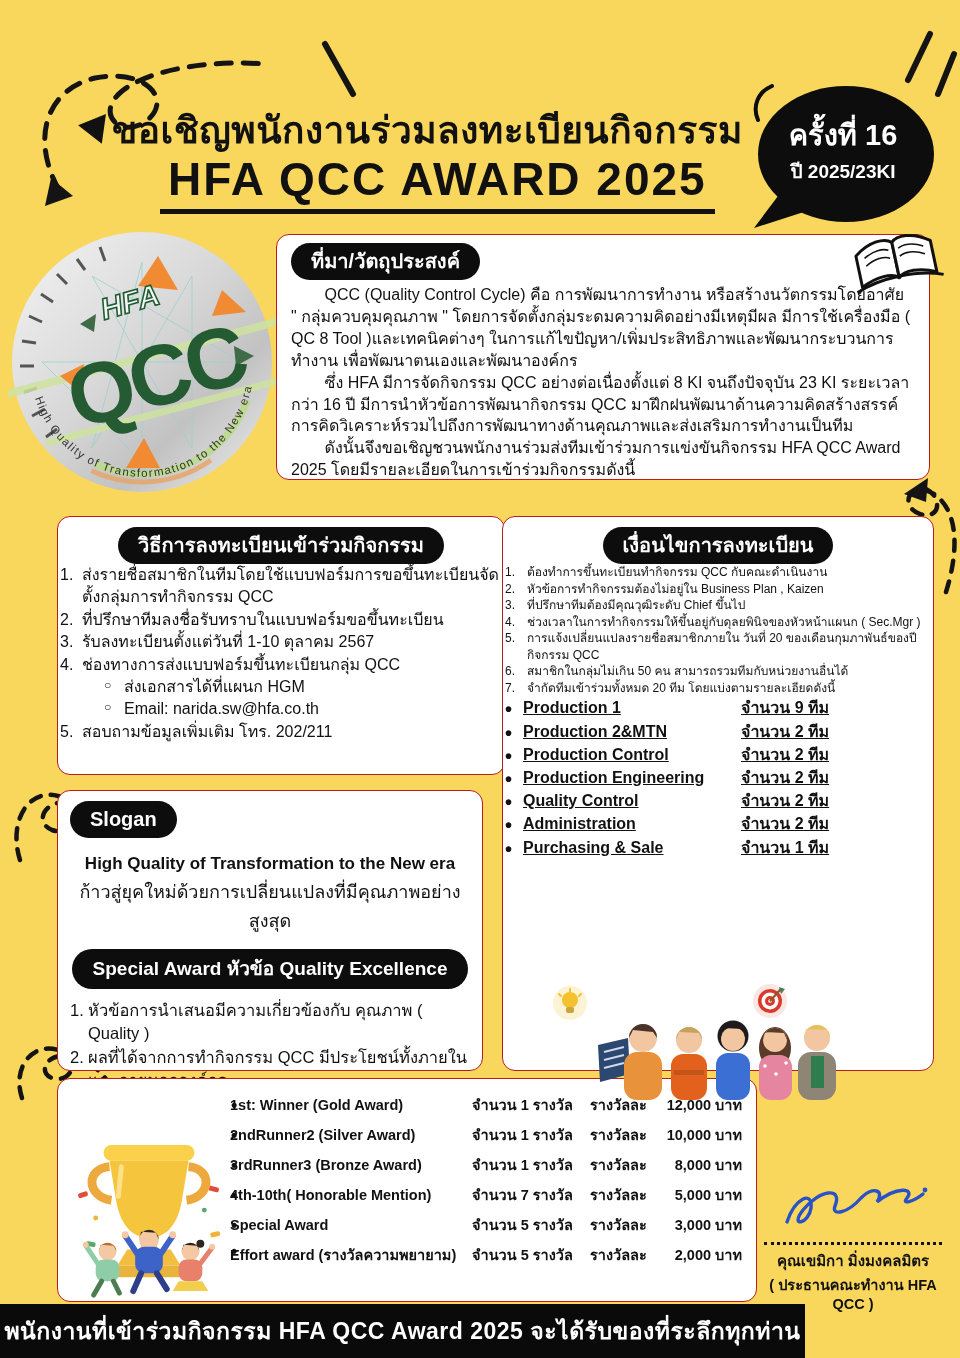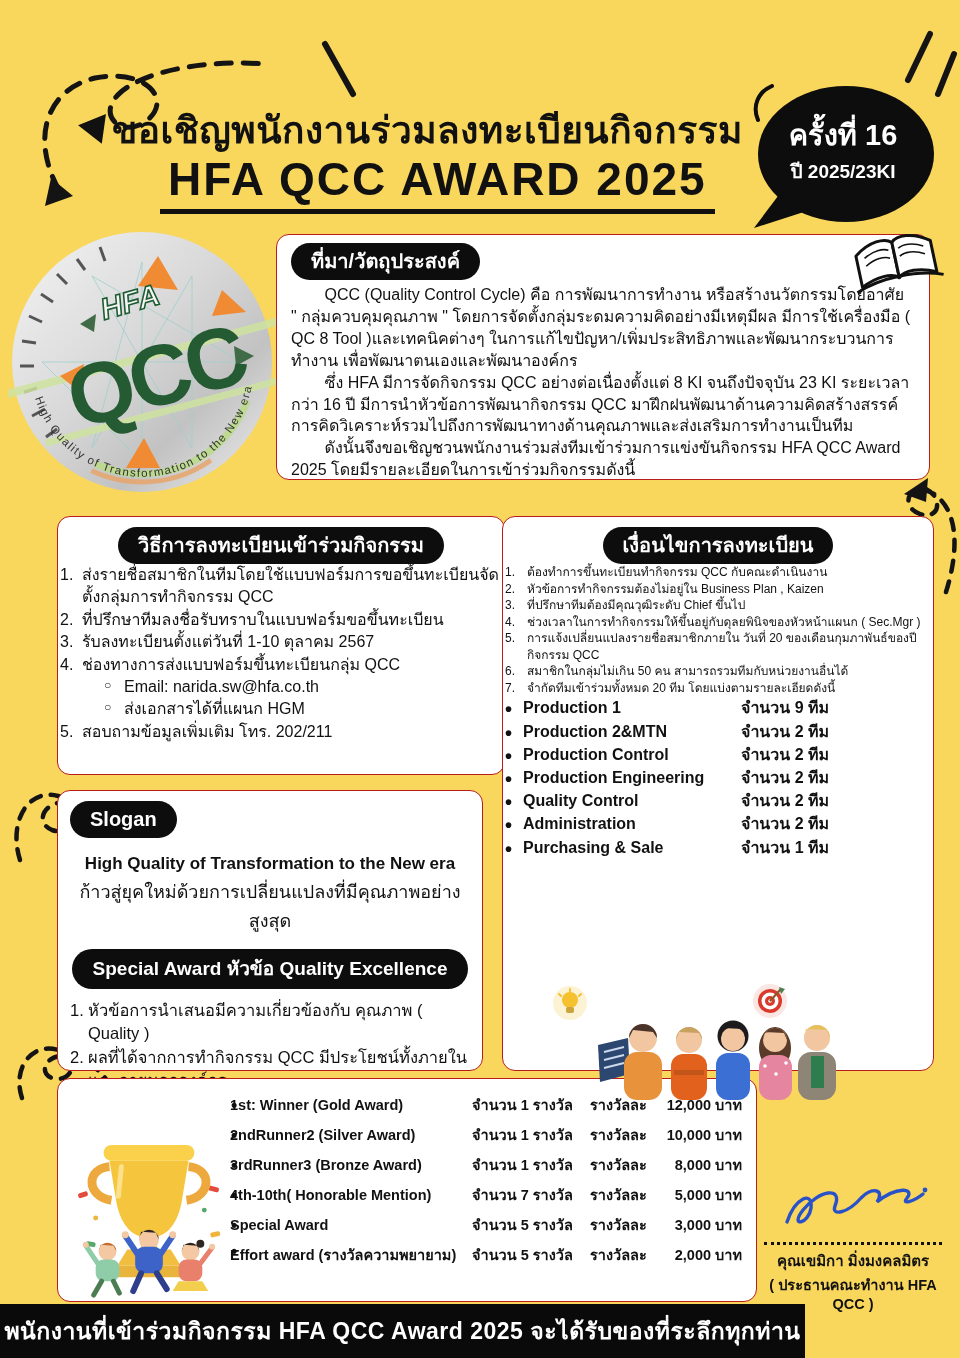--- a/index.html
+++ b/index.html
@@ -54,21 +54,21 @@
   .slogan-pill { font-size:20px; }
   .slogan-en { text-align:center; font-weight:700; font-size:17px; margin-top:16px; }
   .slogan-th { text-align:center; font-size:18px; margin-top:3px; }
   .special-pill { display:block; font-size:19px; text-align:center; margin:14px 2px 10px; padding:8px 10px; border-radius:30px; }
   .special-list { font-size:16.5px; line-height:1.42; margin-left:2px; }
 
   
   .cond-box { left:502px; top:516px; width:432px; height:555px; text-align:center; padding-top:10px; }
   .cond-pill { font-size:20px; }
   .cond-list { text-align:left; margin:10px 8px 0 14px; font-size:12px; line-height:1.38; }
-  .team-list { text-align:left; margin:6px 6px 0 32px; font-size:16px; font-weight:600; line-height:1.45; }
+  .team-list { text-align:left; margin:6px 6px 0 32px; font-size:16px; font-weight:600; line-height:1.45;text-decoration:underline; }
   .team-row { display:flex; }
   .team-name { flex:0 0 218px; }
   .team-count { flex:1; }
   .bulb-icon { left:552px; top:985px; }
   .target-icon { left:752px; top:983px; }
   .people-illu { left:590px; top:1000px; z-index:3; }
 
   
   .awards-box { left:57px; top:1078px; width:700px; height:224px; }
   .awards-pill { position:absolute; left:10px; top:8px; font-size:21px; }
@@ -195,22 +195,22 @@
 
   <div class="box reg-box">
     <span class="pill reg-pill">วิธีการลงทะเบียนเข้าร่วมกิจกรรม</span>
     <ol class="plain reg-list">
       <li>ส่งรายชื่อสมาชิกในทีมโดยใช้แบบฟอร์มการขอขึ้นทะเบียนจัดตั้งกลุ่มการทำกิจกรรม QCC</li>
       <li>ที่ปรึกษาทีมลงชื่อรับทราบในแบบฟอร์มขอขึ้นทะเบียน</li>
       <li>รับลงทะเบียนตั้งแต่วันที่ 1-10 ตุลาคม 2567</li>
       <li>
         <span>ช่องทางการส่งแบบฟอร์มขึ้นทะเบียนกลุ่ม QCC</span>
         <ul class="circles">
+          <li>ส่งเอกสารได้ที่แผนก HGM</li>
           <li>Email: narida.sw@hfa.co.th</li>
-          <li>ส่งเอกสารได้ที่แผนก HGM</li>
         </ul>
       </li>
       <li>สอบถามข้อมูลเพิ่มเติม โทร. 202/211</li>
     </ol>
   </div>
 
   <div class="box slogan-box">
     <span class="pill slogan-pill">Slogan</span>
     <div class="slogan-en">High Quality of Transformation to the New era</div>
     <div class="slogan-th">ก้าวสู่ยุคใหม่ด้วยการเปลี่ยนแปลงที่มีคุณภาพอย่างสูงสุด</div>

